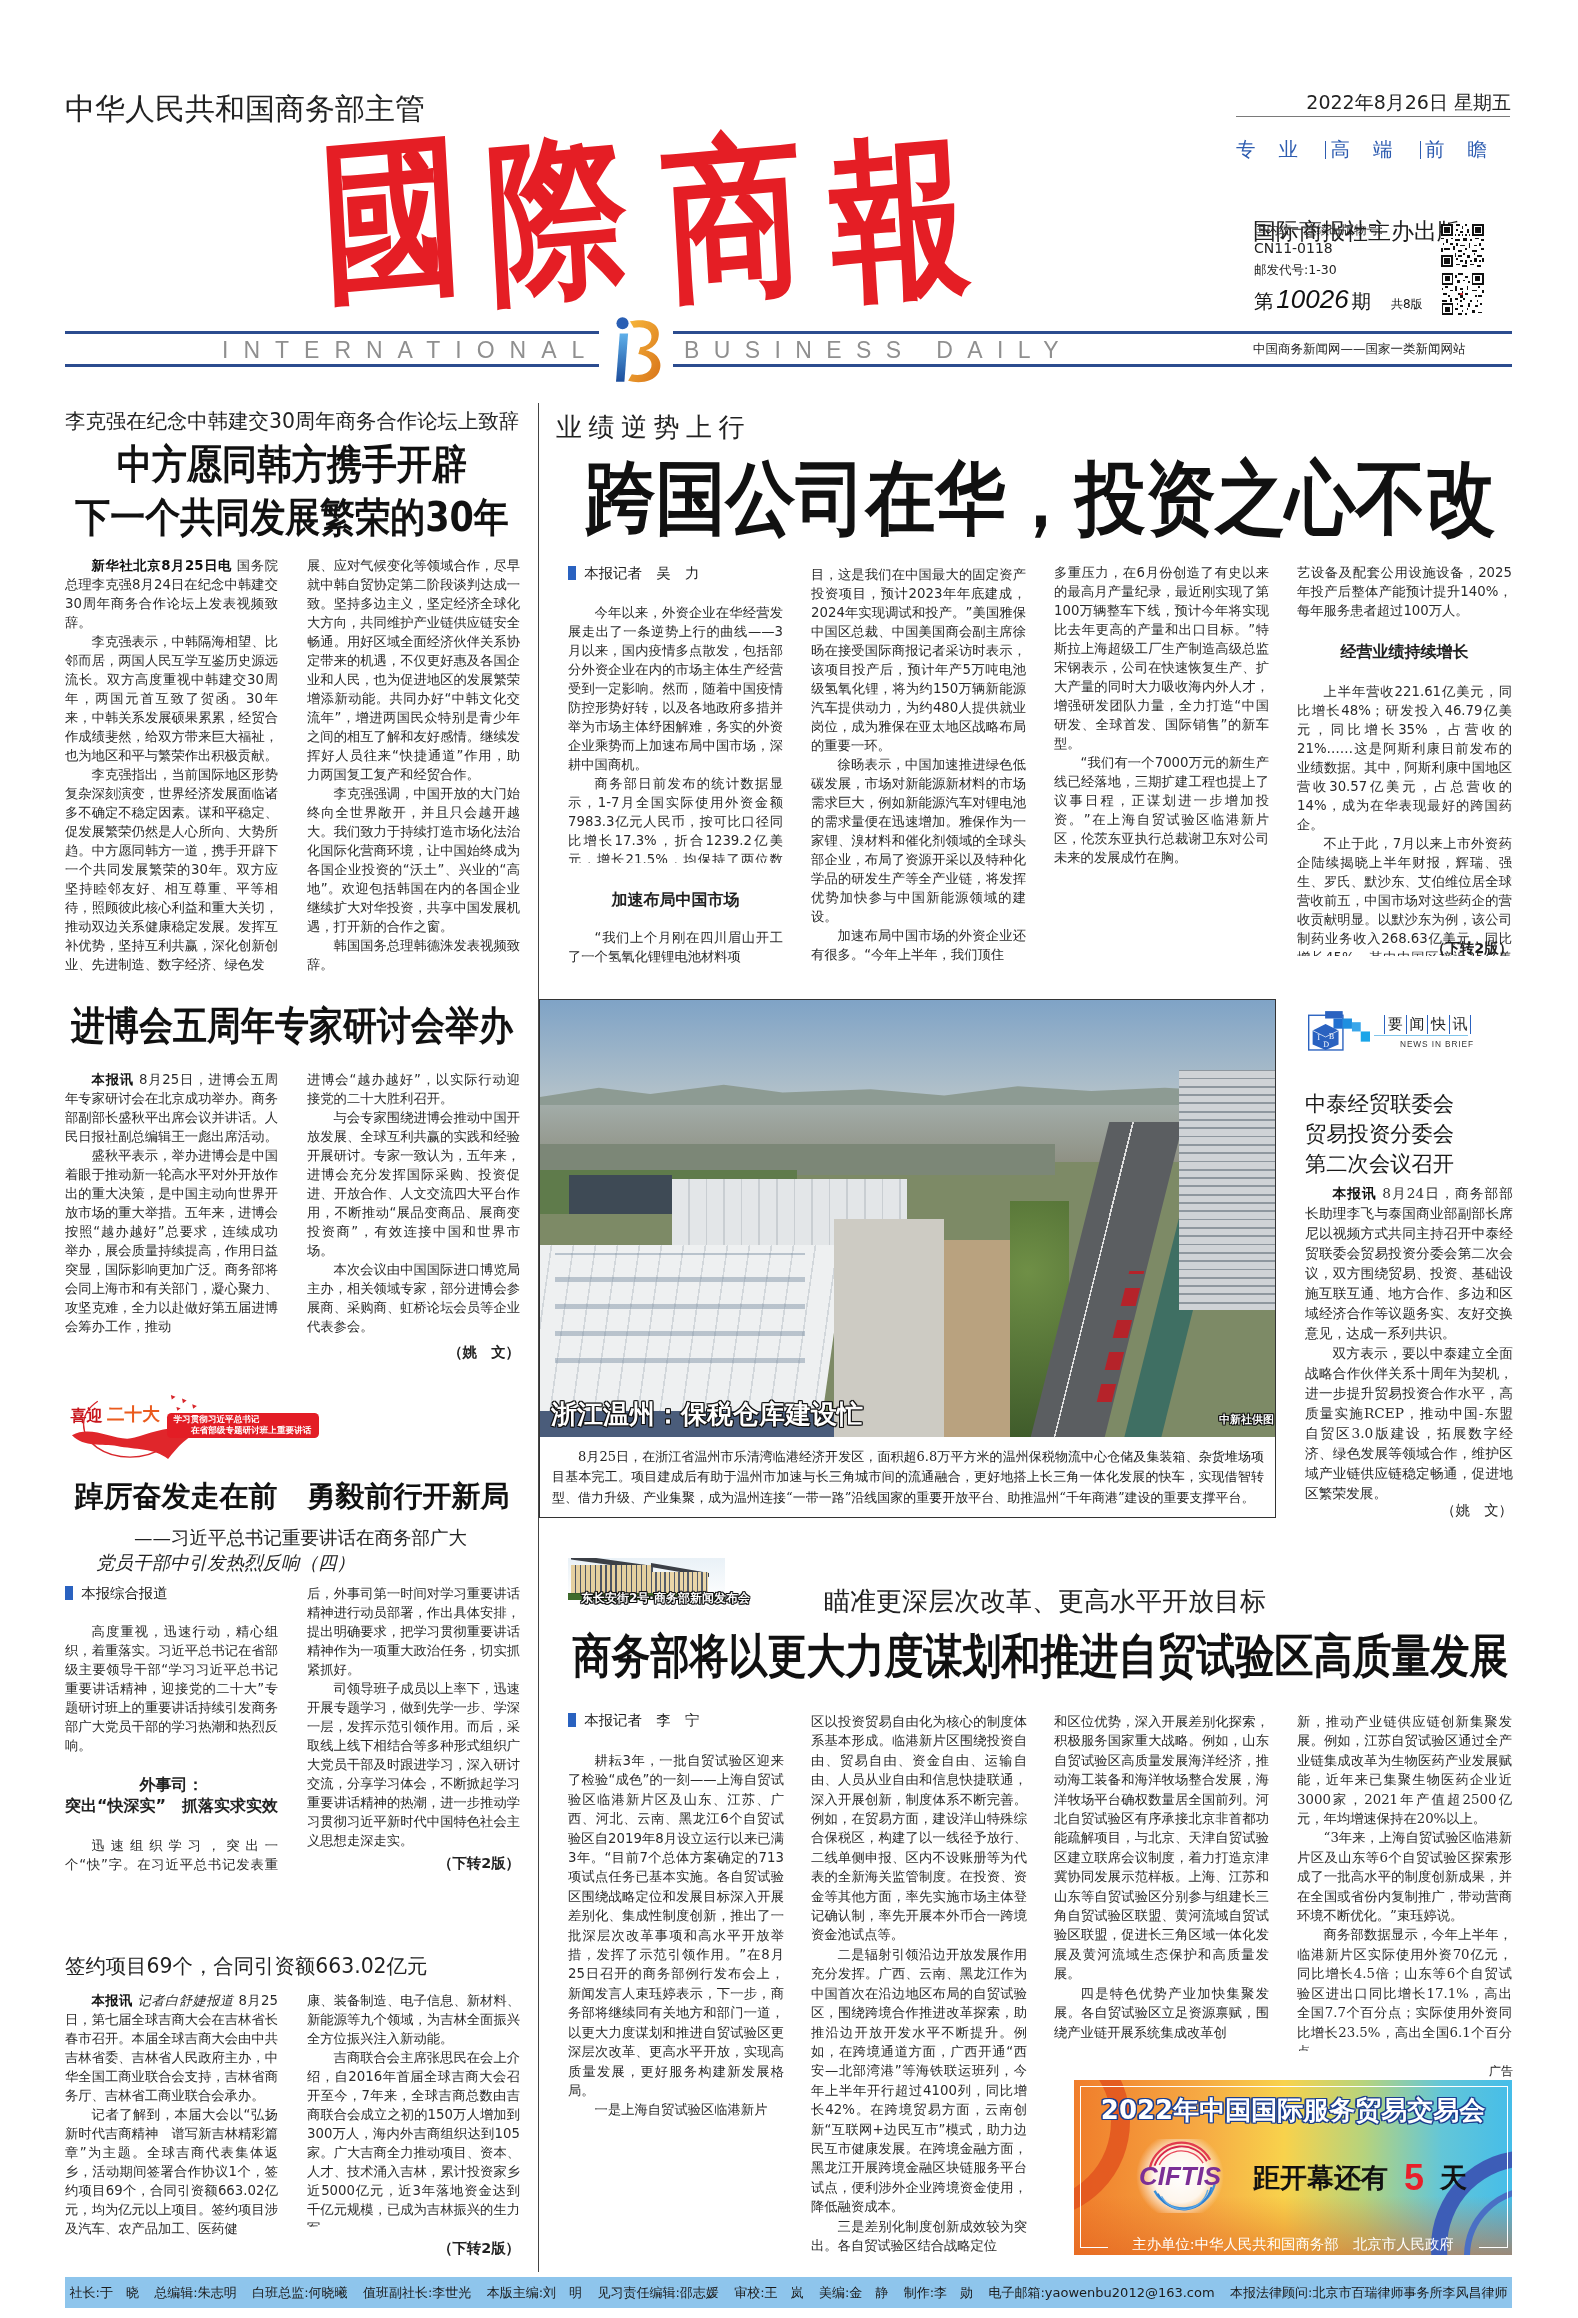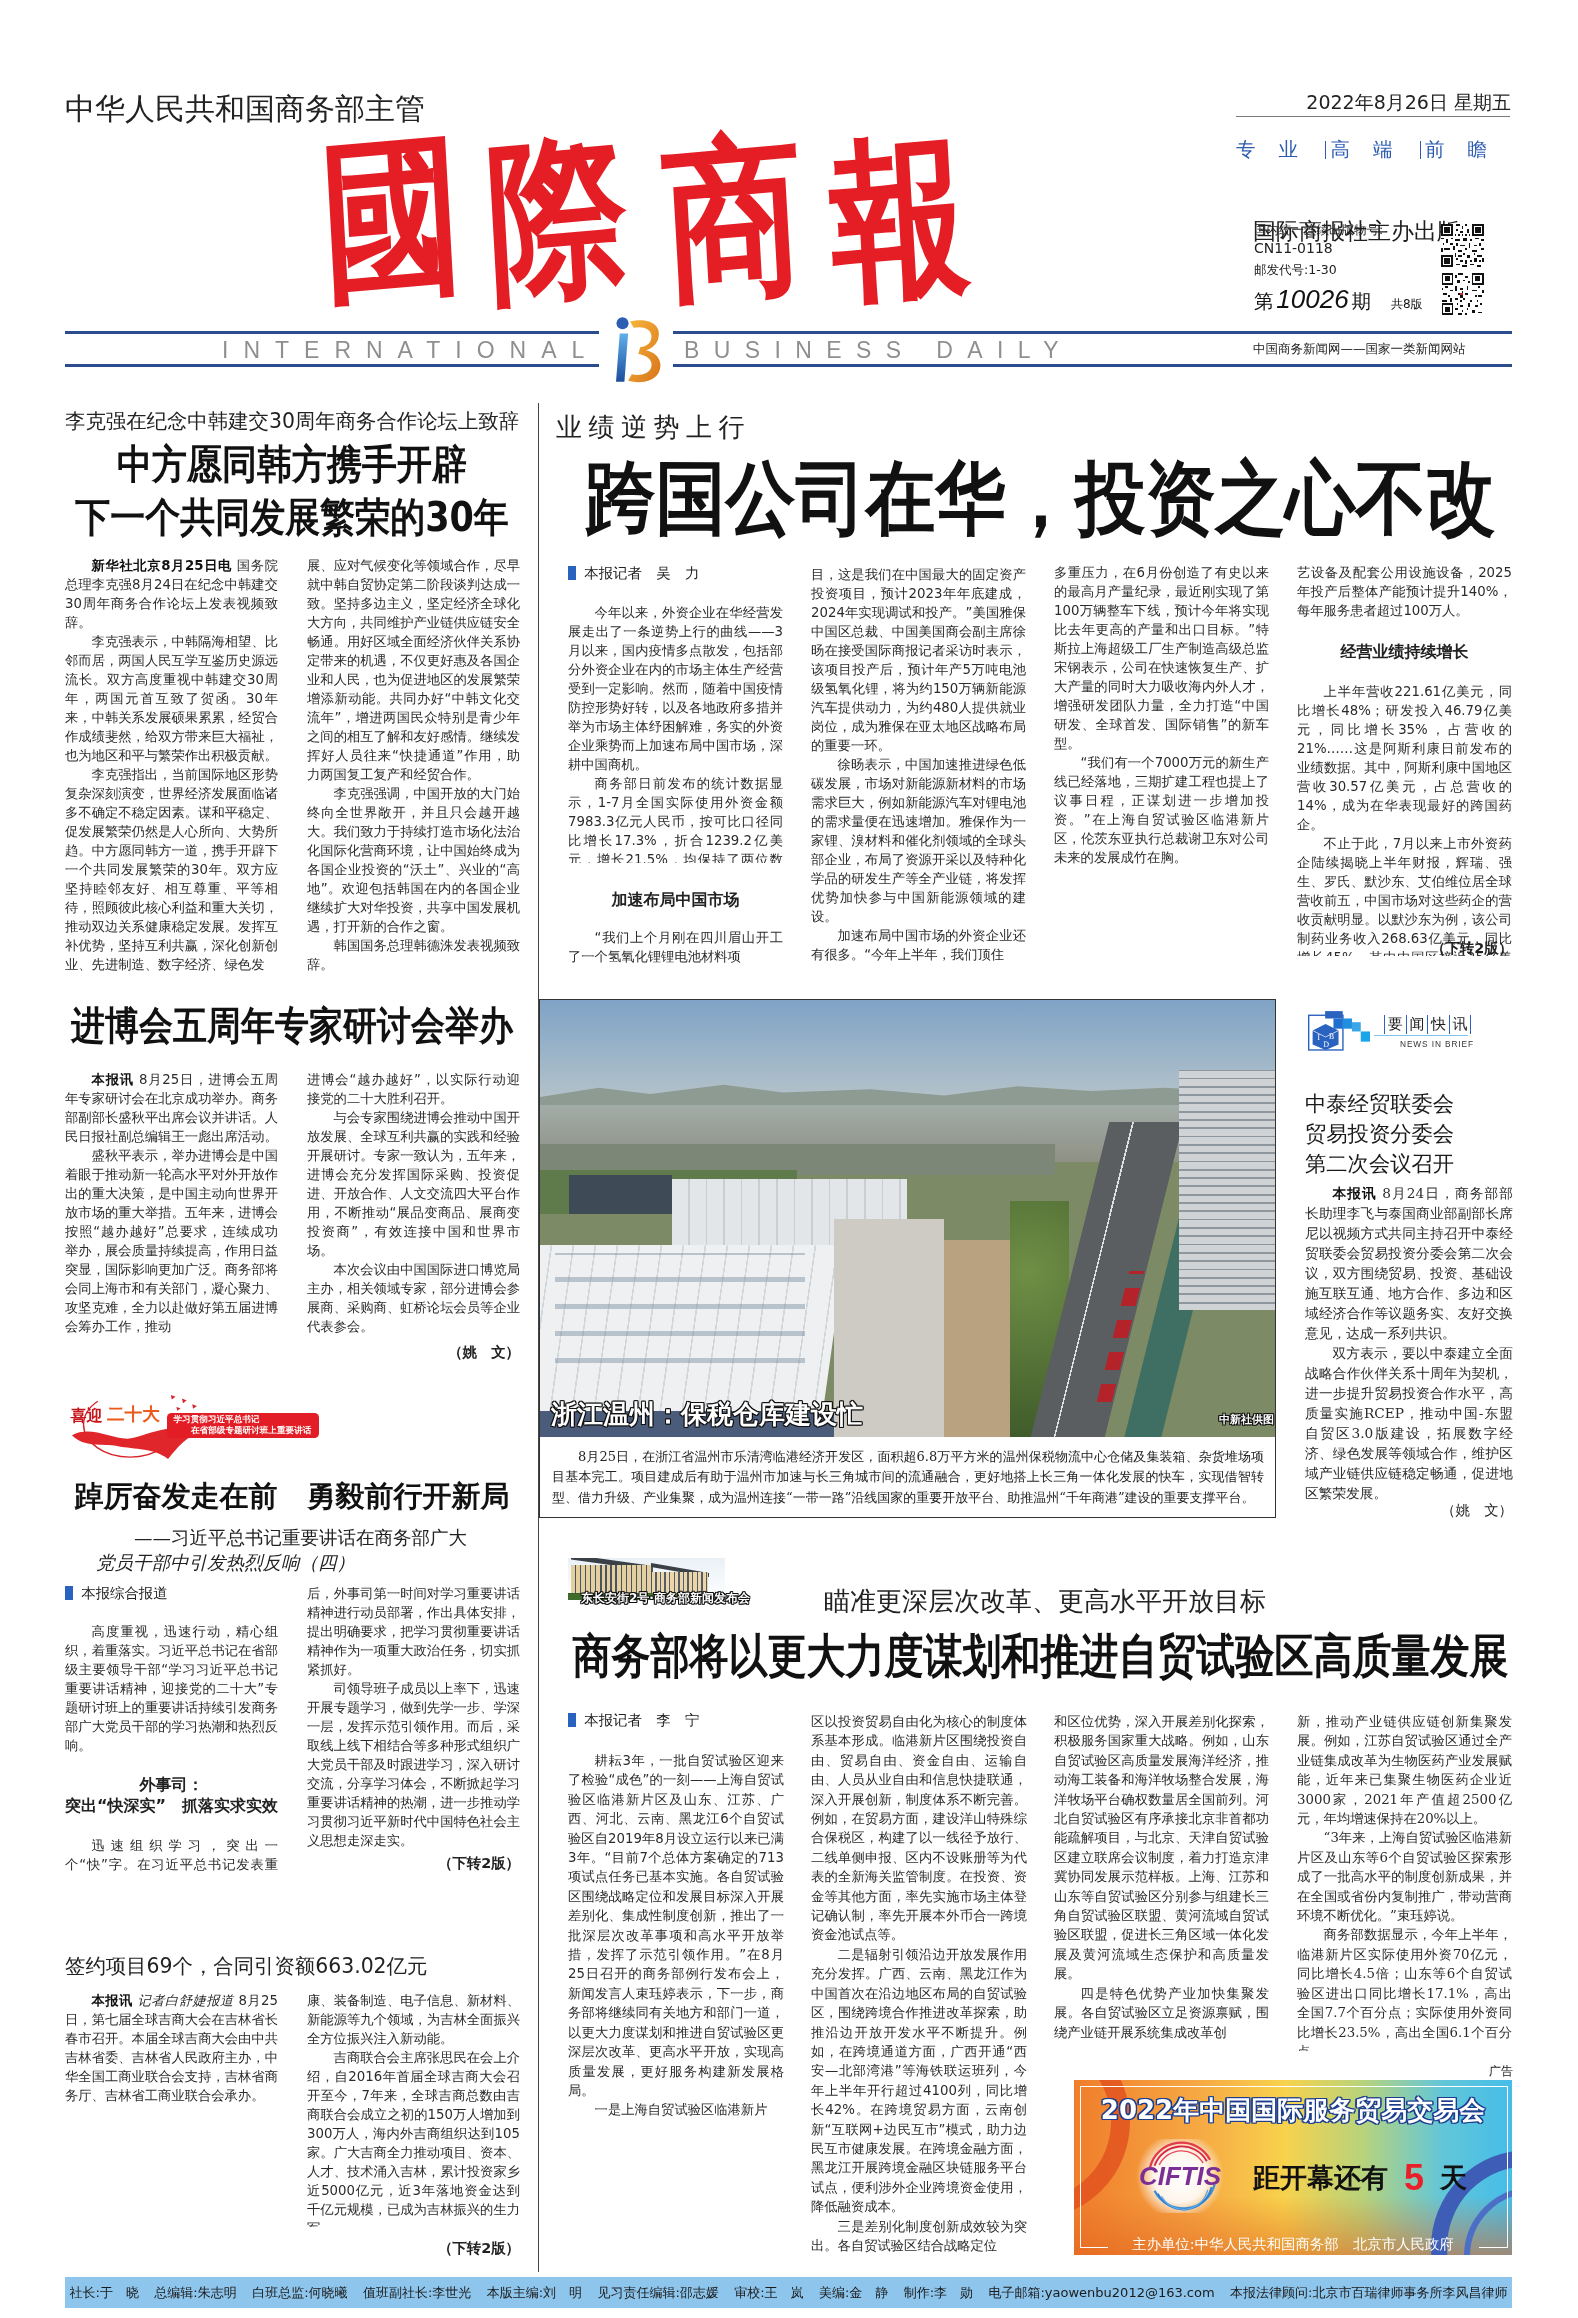--- a/index.html
+++ b/index.html
@@ -162,20 +162,21 @@
   </div>
   <div class="col" style="left:307px;top:1584px;width:213px;height:271px;">
     <p class="cont">后，外事司第一时间对学习重要讲话精神进行动员部署，作出具体安排，提出明确要求，把学习贯彻重要讲话精神作为一项重大政治任务，切实抓紧抓好。</p>
     <p>司领导班子成员以上率下，迅速开展专题学习，做到先学一步、学深一层，发挥示范引领作用。而后，采取线上线下相结合等多种形式组织广大党员干部及时跟进学习，深入研讨交流，分享学习体会，不断掀起学习重要讲话精神的热潮，进一步推动学习贯彻习近平新时代中国特色社会主义思想走深走实。</p>
   </div>
   <div class="note" style="right:1059px;top:1854px;">（下转2版）</div>
 
   <div class="abs center" style="left:65px;top:1954px;width:454px;font-size:20.4px;line-height:24px;color:#222;white-space:nowrap;">签约项目69个，合同引资额663.02亿元</div>
   <div class="col" style="left:65px;top:1991px;width:213px;height:273px;">
     <p><b class="lead">本报讯</b><span class="reporter"> 记者白舒婕报道</span><span> 8月25日，第七届全球吉商大会在吉林省长春市召开。本届全球吉商大会由中共吉林省委、吉林省人民政府主办，中华全国工商业联合会支持，吉林省商务厅、吉林省工商业联合会承办。</span></p>
+    <p>记者了解到，本届大会以“弘扬新时代吉商精神　谱写新吉林精彩篇章”为主题。全球吉商代表集体返乡，活动期间签署合作协议1个，签约项目69个，合同引资额663.02亿元，均为亿元以上项目。签约项目涉及汽车、农产品加工、医药健</p>
   </div>
   <div class="col" style="left:307px;top:1991px;width:213px;height:236px;">
     <p class="cont">康、装备制造、电子信息、新材料、新能源等九个领域，为吉林全面振兴全方位振兴注入新动能。</p>
     <p>吉商联合会主席张思民在会上介绍，自2016年首届全球吉商大会召开至今，7年来，全球吉商总数由吉商联合会成立之初的150万人增加到300万人，海内外吉商组织达到105家。广大吉商全力推动项目、资本、人才、技术涌入吉林，累计投资家乡近5000亿元，近3年落地资金达到千亿元规模，已成为吉林振兴的生力军。</p>
   </div>
   <div class="note" style="right:1059px;top:2239px;">（下转2版）</div>
 
   <div class="abs center" style="left:556px;top:412px;width:969px;font-size:26px;line-height:31px;letter-spacing:6.5px;color:#222;">业绩逆势上行</div>
   <div class="abs hl" style="left:556px;top:459px;width:969px;font-size:70px;line-height:79px;"><span class="tall">跨国公司在华，投资之心不改</span></div>
   <div class="byline" style="left:568px;top:564px;">

